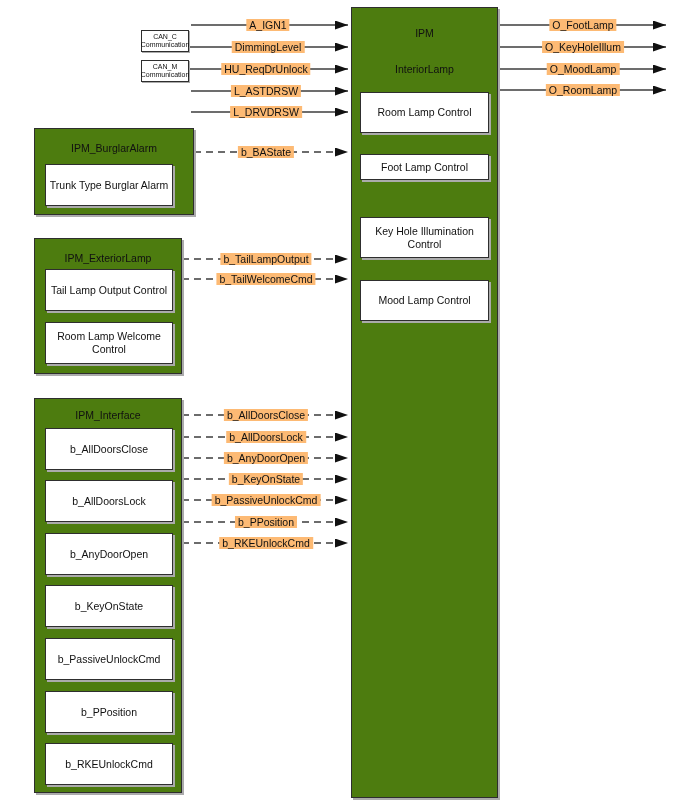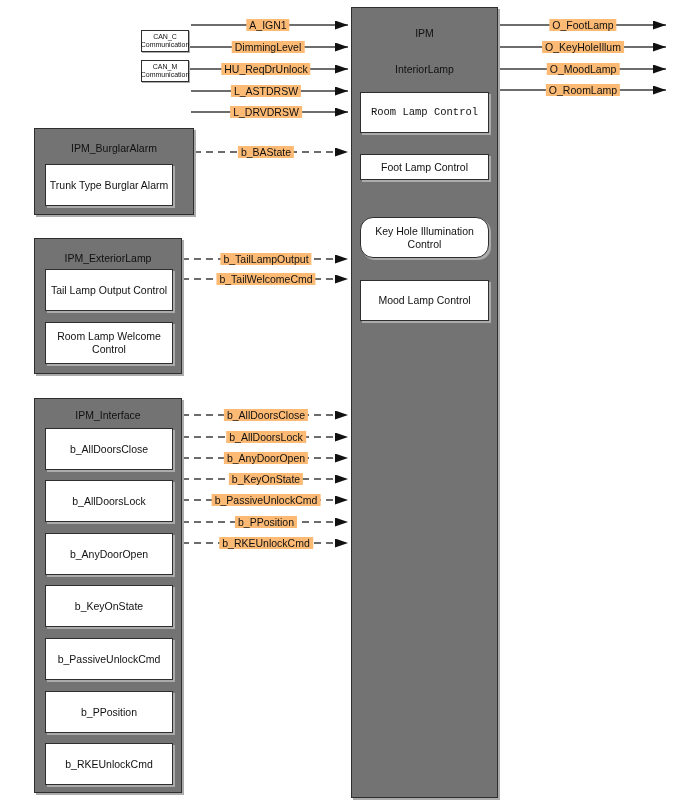--- a/index.html
+++ b/index.html
@@ -25,21 +25,21 @@
   svg.wires line {
     stroke: #3d3d3d;
     stroke-width: 1.6;
   }
   svg.wires line.dashed {
     stroke-dasharray: 7 5;
   }
   .box {
     position: absolute;
     box-sizing: border-box;
-    background: #737373;
+    background: #4d7c0f;
     border: 1px solid #2e2e2e;
     box-shadow: 2px 2px 0 #ababab;
   }
   .block-title {
     position: absolute;
     left: 0; right: 0;
     text-align: center;
     font-size: 10.5px;
     line-height: 12px;
     white-space: nowrap;
@@ -122,23 +122,23 @@
     <span>Communication</span>
   </div>
   <div class="can-box" style="left:141px; top:60px; width:48px; height:22px;">
     <span>CAN_M</span>
     <span>Communication</span>
   </div>
 
   <div class="box" style="left:351px; top:7px; width:147px; height:791px;">
     <div class="block-title" style="top:19px;">IPM</div>
     <div class="block-title" style="top:55px;">InteriorLamp</div>
-    <div class="sub-box" style="left:8px; top:84px; width:129px; height:41px;font-family:Liberation Mono, monospace;">Room Lamp Control</div>
+    <div class="sub-box" style="left:8px; top:84px; width:129px; height:41px;">Room Lamp Control</div>
     <div class="sub-box" style="left:8px; top:146px; width:129px; height:26px;">Foot Lamp Control</div>
-    <div class="sub-box" style="left:8px; top:209px; width:129px; height:41px;border-radius:13px;">Key Hole Illumination Control</div>
+    <div class="sub-box" style="left:8px; top:209px; width:129px; height:41px;">Key Hole Illumination Control</div>
     <div class="sub-box" style="left:8px; top:272px; width:129px; height:41px;">Mood Lamp Control</div>
   </div>
 
   <div class="box" style="left:34px; top:128px; width:160px; height:87px;">
     <div class="block-title" style="top:13px;">IPM_BurglarAlarm</div>
     <div class="sub-box" style="left:10px; top:35px; width:128px; height:42px;">Trunk Type Burglar Alarm</div>
   </div>
 
   <div class="box" style="left:34px; top:238px; width:148px; height:136px;">
     <div class="block-title" style="top:13px;">IPM_ExteriorLamp</div>

